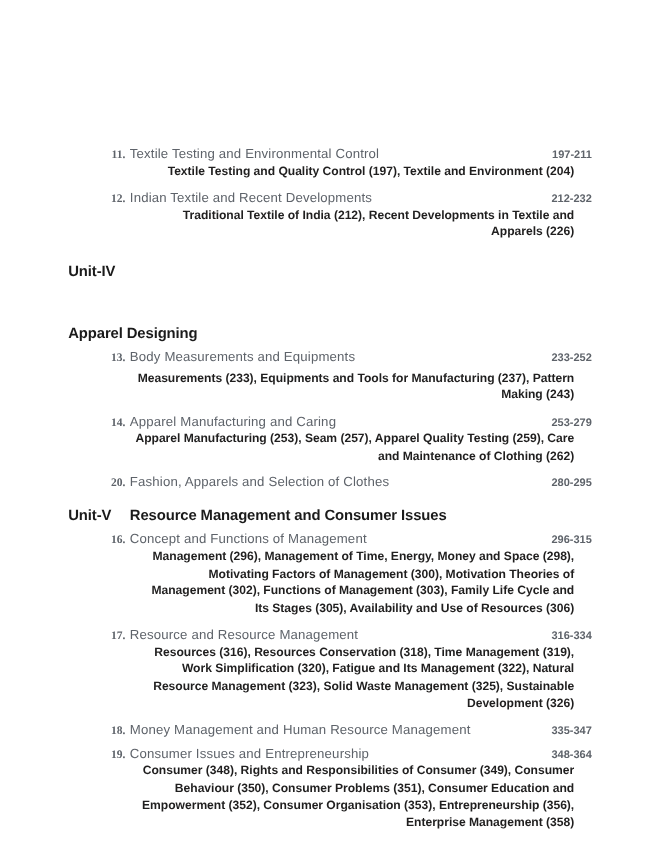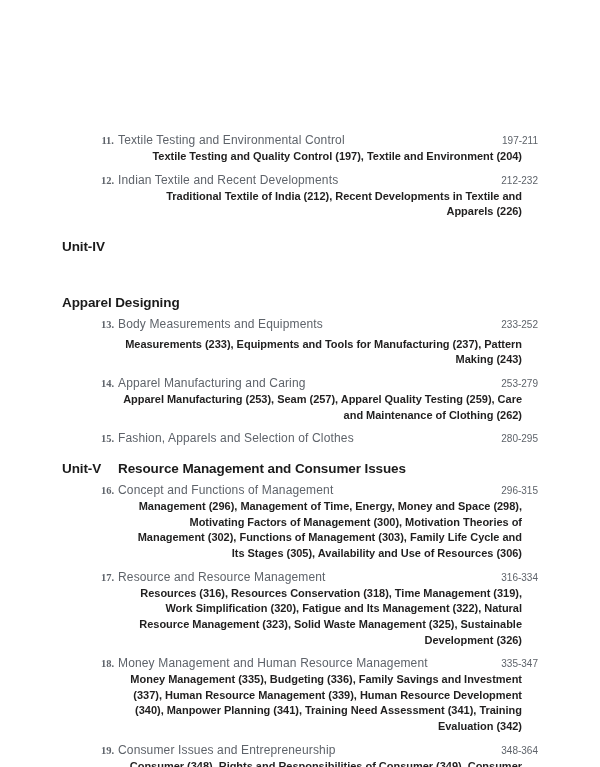--- a/index.html
+++ b/index.html
@@ -79,21 +79,21 @@
     font-size: 12px;
     font-weight: normal;
     color: #5e636a;
     letter-spacing: 0.15px;
     padding-right: 8px;
   }
   .entry-pages {
     flex: 0 0 auto;
     text-align: right;
     font-size: 10px;
-    font-weight: normal;
+    font-weight: bold;
     color: #5e636a;
     white-space: nowrap;
   }
   .entry-sub {
     margin-left: 60px;
     margin-top: 2px;
     font-size: 11px;
     font-weight: bold;
     line-height: 1.42;
     color: #201f1f;
@@ -139,21 +139,21 @@
       <div class="entry">
         <div class="entry-head">
           <div class="entry-num">14.</div>
           <div class="entry-title">Apparel Manufacturing and Caring</div>
           <div class="entry-pages">253-279</div>
         </div>
         <div class="entry-sub"> Apparel Manufacturing (253), Seam (257),  Apparel Quality Testing (259), Care and Maintenance of Clothing (262)</div>
       </div>
       <div class="entry">
         <div class="entry-head">
-          <div class="entry-num">15.</div>
+          <div class="entry-num">20.</div>
           <div class="entry-title">Fashion, Apparels and Selection of Clothes</div>
           <div class="entry-pages">280-295</div>
         </div>
       </div>
       <div class="unit-row">
         <div class="unit-label">Unit-V</div>
         <div class="unit-title">Resource Management and Consumer Issues</div>
       </div>
       <div class="entry">
         <div class="entry-head">
@@ -170,21 +170,20 @@
           <div class="entry-pages">316-334</div>
         </div>
         <div class="entry-sub">Resources (316), Resources Conservation (318), Time Management (319), Work Simplification (320), Fatigue and Its Management (322),  Natural Resource  Management (323), Solid Waste Management (325), Sustainable Development (326)</div>
       </div>
       <div class="entry">
         <div class="entry-head">
           <div class="entry-num">18.</div>
           <div class="entry-title">Money Management and Human Resource Management</div>
           <div class="entry-pages">335-347</div>
         </div>
-        <div class="entry-sub">Money Management (335), Budgeting (336), Family Savings and Investment (337), Human Resource Management (339), Human Resource Development (340), Manpower Planning (341), Training Need Assessment (341), Training Evaluation (342)</div>
       </div>
       <div class="entry">
         <div class="entry-head">
           <div class="entry-num">19.</div>
           <div class="entry-title">Consumer Issues and Entrepreneurship</div>
           <div class="entry-pages">348-364</div>
         </div>
         <div class="entry-sub">Consumer (348), Rights and Responsibilities of Consumer (349), Consumer Behaviour (350), Consumer Problems (351), Consumer  Education and Empowerment (352), Consumer Organisation (353), Entrepreneurship (356), Enterprise Management (358)</div>
       </div>
     </div>

